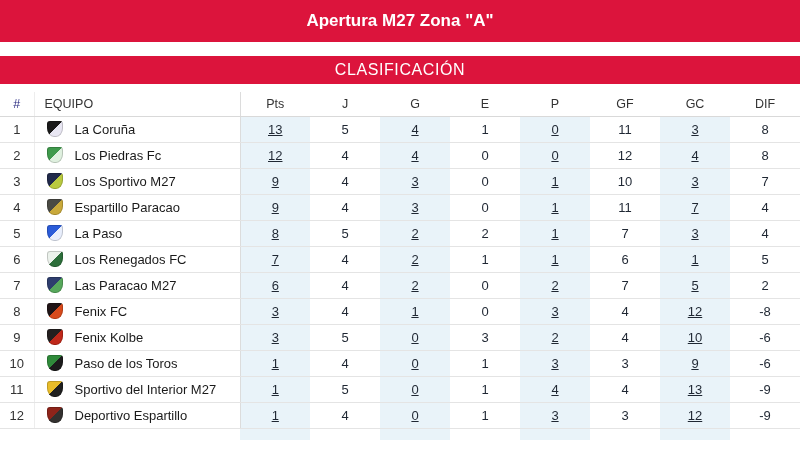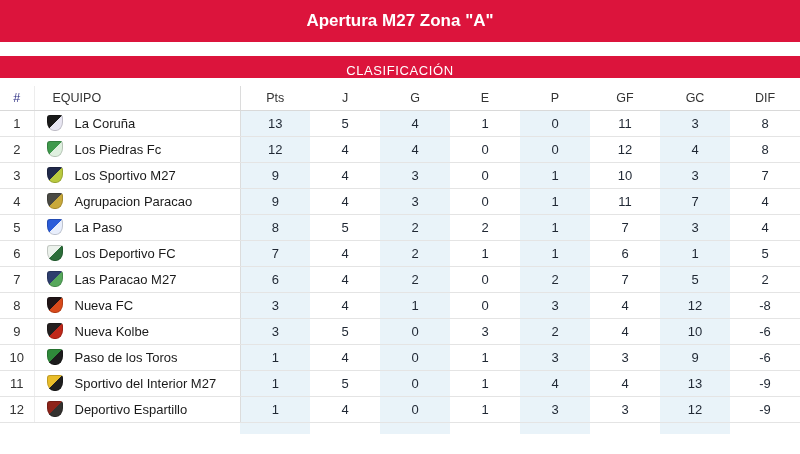--- a/index.html
+++ b/index.html
@@ -9,49 +9,49 @@
     width: 800px; height: 454px; background: #ffffff; overflow: hidden;
     font-family: "Liberation Sans", sans-serif; color: #222;
   }
   .title-bar {
     height: 42px; background: var(--accent); color: #fff;
     display: flex; align-items: center; justify-content: center;
     font-size: 17px; font-weight: bold;
   }
   .gap-1 { height: 14px; background: #fff; }
   .section-bar {
-    height: 22px; background: var(--accent); color: #fff;
-    display: flex; align-items: flex-end; justify-content: center;
-    font-size: 13px; letter-spacing: 0.6px;
+    height: 28px; background: var(--accent); color: #fff;
+    display: flex; align-items: center; justify-content: center;
+    font-size: 16px; letter-spacing: 0.6px;
   }
   .gap-2 { height: 8px; background: #fff; }
 
   table.standings {
     width: 800px; border-collapse: collapse; table-layout: fixed;
     font-size: 13px;
   }
   col.c-pos  { width: 34px; }
   col.c-team { width: 206px; }
   col.c-num  { width: 70px; }
 
   thead th {
     height: 24px; font-weight: normal; color: #333; font-size: 12.5px;
     text-align: center; padding: 0; border-bottom: 1px solid #d9d9d9;
     white-space: nowrap; overflow: hidden;
   }
   thead th.h-pos  { color: #2d2e83; border-right: 1px solid #ededed; }
-  thead th.h-team { text-align: left; padding-left: 18px; border-right: 1px solid #dcdcdc; }
+  thead th.h-team { text-align: left; padding-left: 10px; border-right: 1px solid #dcdcdc; }
 
   tbody td {
     height: 26px; padding: 0; text-align: center; color: #1f2733;
     border-bottom: 1px solid #e4e4e4; white-space: nowrap; overflow: hidden;
   }
   tbody td.pos  { color: #333; border-right: 1px solid #ededed; }
   tbody td.team { border-right: 1px solid #dcdcdc; text-align: left; }
-  td.shade, th.shade { background: var(--shade); }
+  td.shade, th.shade { background: var(--shade); text-decoration: underline; }
 
   .team-wrap { display: flex; align-items: center; padding-left: 12px; }
   .badge {
     width: 16px; height: 16px; flex: 0 0 16px; margin-right: 12px;
     border-radius: 3px 3px 7px 7px / 3px 3px 9px 9px;
     box-shadow: inset 0 0 0 1px rgba(0,0,0,0.18);
   }
   .team-name { color: #1a1a1a; }
 
   tr.stub td { height: 12px; border-bottom: none; border-right: none; }
@@ -151,21 +151,21 @@
     <td class="cell-gf">10</td>
     <td class="shade cell-gc">3</td>
     <td class="cell-dif">7</td>
   </tr>
 
   <tr>
     <td class="pos">4</td>
     <td class="team">
       <div class="team-wrap">
         <span class="badge" style="background: linear-gradient(135deg, rgb(74, 74, 68) 50%, rgb(201, 169, 59) 50%);"></span>
-        <span class="team-name">Agrupacion Paracao</span>
+        <span class="team-name">Espartillo Paracao</span>
       </div>
     </td>
     <td class="shade cell-pts">9</td>
     <td class="cell-j">4</td>
     <td class="shade cell-g">3</td>
     <td class="cell-e">0</td>
     <td class="shade cell-p">1</td>
     <td class="cell-gf">11</td>
     <td class="shade cell-gc">7</td>
     <td class="cell-dif">4</td>
@@ -187,21 +187,21 @@
     <td class="cell-gf">7</td>
     <td class="shade cell-gc">3</td>
     <td class="cell-dif">4</td>
   </tr>
 
   <tr>
     <td class="pos">6</td>
     <td class="team">
       <div class="team-wrap">
         <span class="badge" style="background: linear-gradient(135deg, rgb(236, 242, 236) 50%, rgb(44, 110, 58) 50%);"></span>
-        <span class="team-name">Los Deportivo FC</span>
+        <span class="team-name">Los Renegados FC</span>
       </div>
     </td>
     <td class="shade cell-pts">7</td>
     <td class="cell-j">4</td>
     <td class="shade cell-g">2</td>
     <td class="cell-e">1</td>
     <td class="shade cell-p">1</td>
     <td class="cell-gf">6</td>
     <td class="shade cell-gc">1</td>
     <td class="cell-dif">5</td>
@@ -223,39 +223,39 @@
     <td class="cell-gf">7</td>
     <td class="shade cell-gc">5</td>
     <td class="cell-dif">2</td>
   </tr>
 
   <tr>
     <td class="pos">8</td>
     <td class="team">
       <div class="team-wrap">
         <span class="badge" style="background: linear-gradient(135deg, rgb(32, 20, 22) 50%, rgb(216, 74, 27) 50%);"></span>
-        <span class="team-name">Nueva FC</span>
+        <span class="team-name">Fenix FC</span>
       </div>
     </td>
     <td class="shade cell-pts">3</td>
     <td class="cell-j">4</td>
     <td class="shade cell-g">1</td>
     <td class="cell-e">0</td>
     <td class="shade cell-p">3</td>
     <td class="cell-gf">4</td>
     <td class="shade cell-gc">12</td>
     <td class="cell-dif">-8</td>
   </tr>
 
   <tr>
     <td class="pos">9</td>
     <td class="team">
       <div class="team-wrap">
         <span class="badge" style="background: linear-gradient(135deg, rgb(36, 31, 31) 50%, rgb(192, 40, 26) 50%);"></span>
-        <span class="team-name">Nueva Kolbe</span>
+        <span class="team-name">Fenix Kolbe</span>
       </div>
     </td>
     <td class="shade cell-pts">3</td>
     <td class="cell-j">5</td>
     <td class="shade cell-g">0</td>
     <td class="cell-e">3</td>
     <td class="shade cell-p">2</td>
     <td class="cell-gf">4</td>
     <td class="shade cell-gc">10</td>
     <td class="cell-dif">-6</td>

